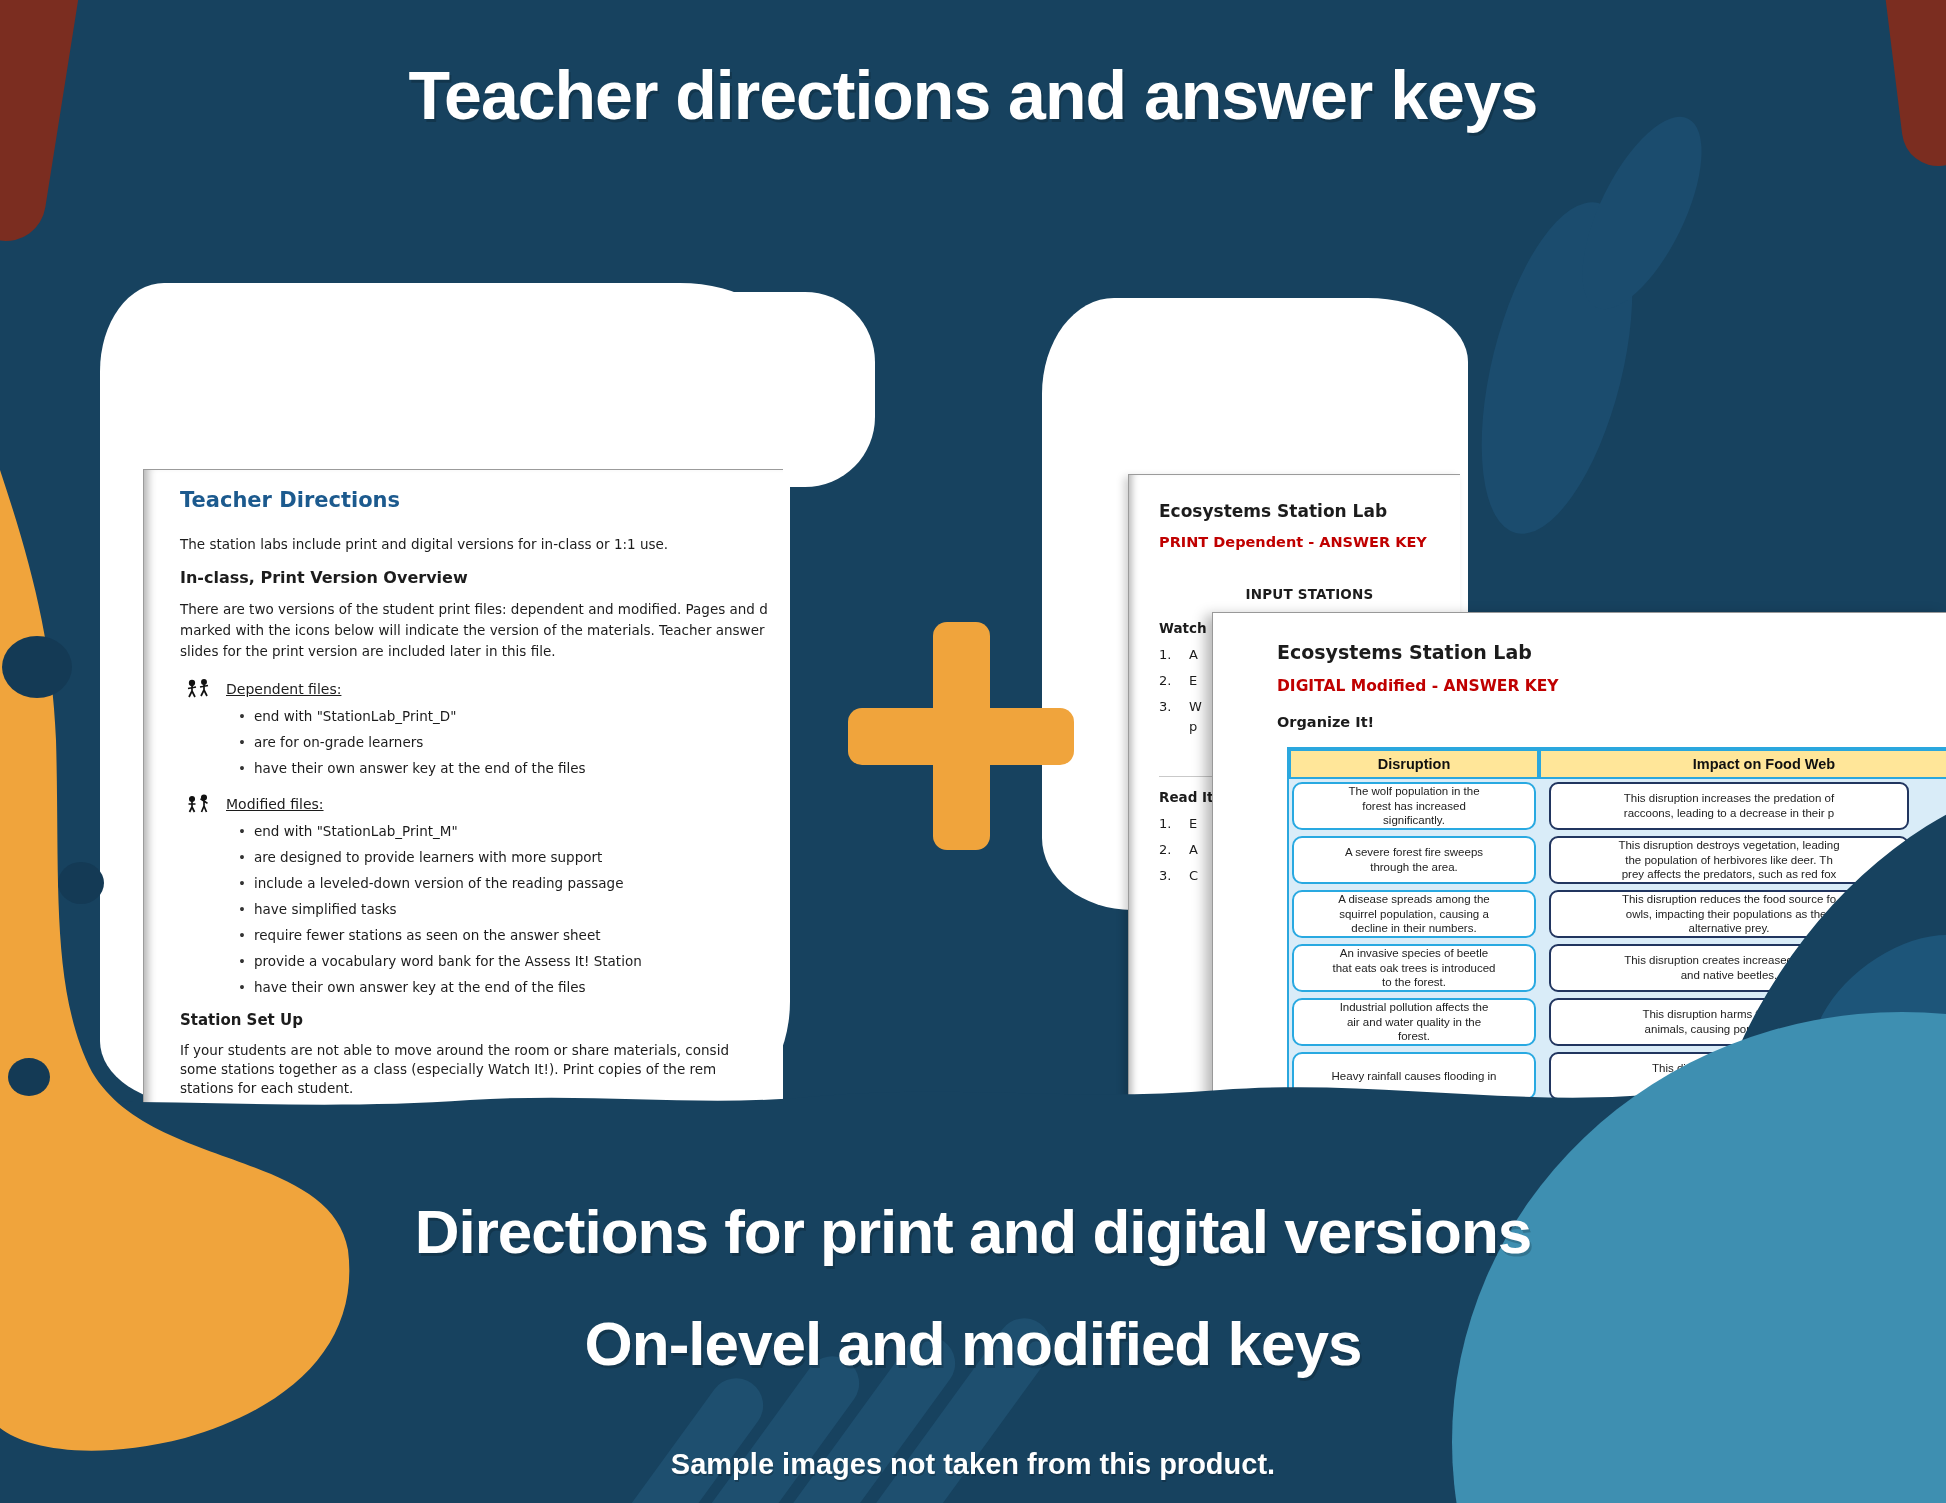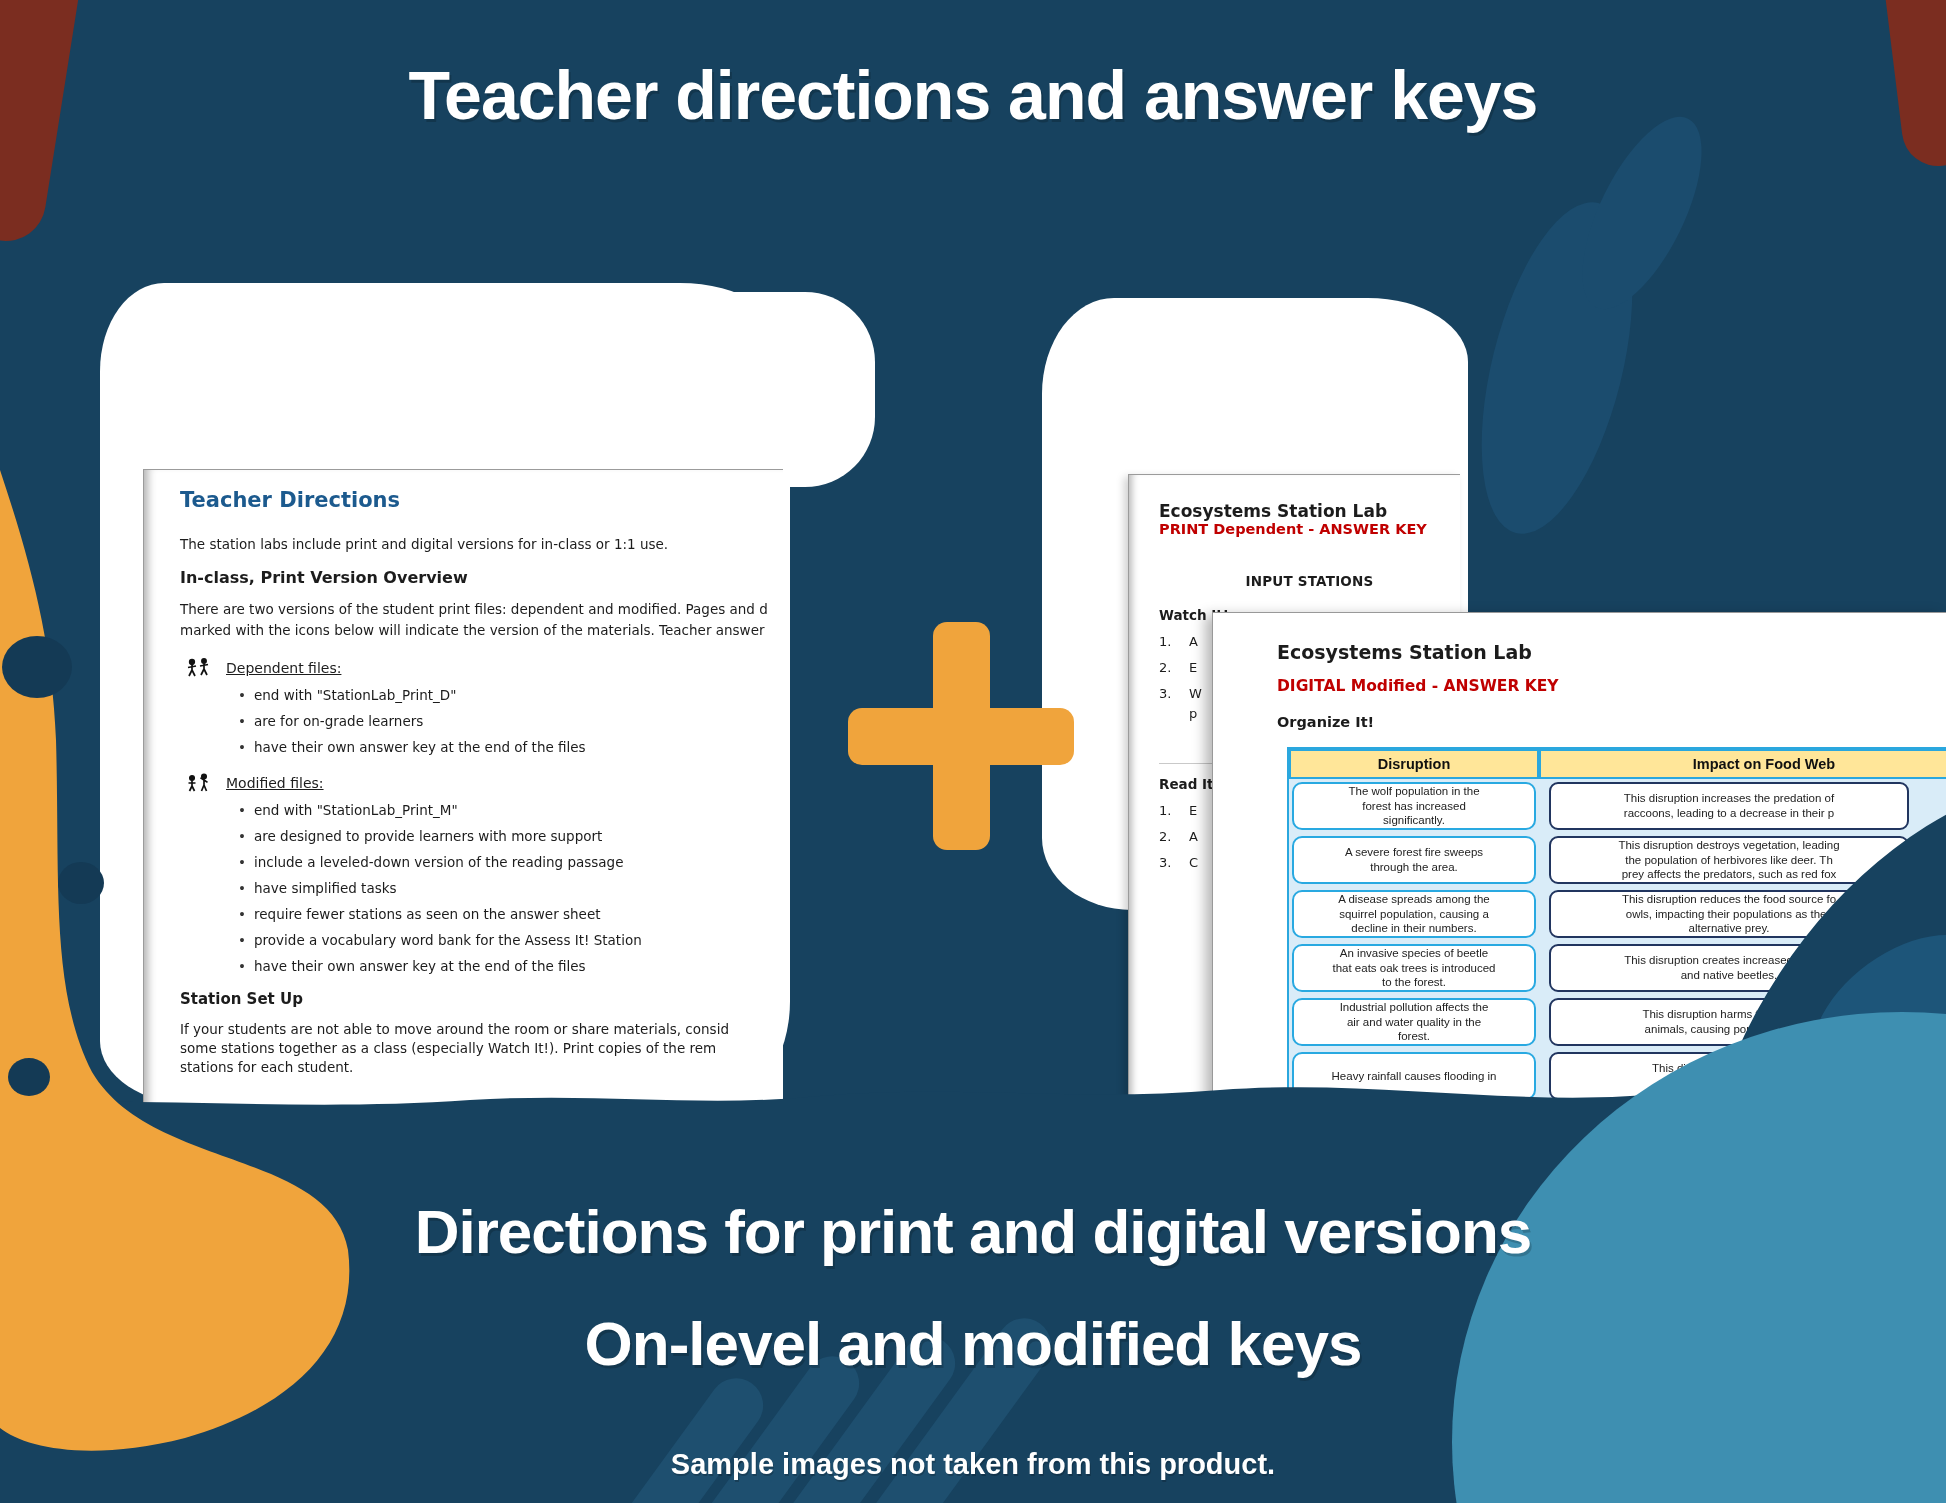--- a/index.html
+++ b/index.html
@@ -50,21 +50,21 @@
              white-space:nowrap;}
   .ld-bullet .dot{display:inline-block;width:16px;color:#333;}
   .setup-line{font-size:13.5px;line-height:19px;white-space:nowrap;}
 
   .back-page{left:1128px;top:474px;width:332px;height:640px;
              border-top:1px solid #9b9b9b;border-left:1px solid #9b9b9b;
              box-shadow:inset 8px 0 7px -5px rgba(0,0,0,.28), -4px 3px 8px rgba(0,0,0,.18);
              padding:26px 0 0 30px;box-sizing:border-box;overflow:hidden;
              font-family:"DejaVu Sans",sans-serif;color:#1c1c1c;}
   .bp-title{font-size:17px;font-weight:bold;white-space:nowrap;}
-  .bp-red{margin-top:0;font-size:14.5px;font-weight:bold;color:#C00000;white-space:nowrap;}
+  .bp-red{margin-top:13px;font-size:14.5px;font-weight:bold;color:#C00000;white-space:nowrap;}
   .bp-section{margin-top:36px;font-size:13.5px;font-weight:bold;letter-spacing:.2px;white-space:nowrap;text-align:center;}
   .bp-h{margin-top:18px;font-size:13.5px;font-weight:bold;white-space:nowrap;}
   .bp-item{margin-top:11px;font-size:13px;white-space:nowrap;}
   .bp-item .num{display:inline-block;width:30px;}
   .bp-wrap{margin-top:5px;padding-left:30px;font-size:13px;}
   .bp-divider{margin-top:42px;width:272px;height:1px;background:#c9c9c9;}
   .bp-h2{margin-top:12px;font-size:13.5px;font-weight:bold;white-space:nowrap;}
 
   .front-page{left:1212px;top:612px;width:734px;height:503px;
               border-top:1px solid #999;border-left:1px solid #999;
@@ -131,20 +131,21 @@
 
   <div class="abs card card-left"></div>
   <div class="abs card-left-bump"></div>
   <div class="abs page left-page">
     <div class="ld-title">Teacher Directions</div>
     <div class="ld-line ld-intro">The station labs include print and digital versions for in-class or 1:1 use.</div>
     <div class="ld-h2">In-class, Print Version Overview</div>
     <div class="ld-para">
       <div class="ld-line">There are two versions of the student print files:  dependent and modified. Pages and d</div>
       <div class="ld-line">marked with the icons below will indicate the version of the materials. Teacher answer</div>
+      <div class="ld-line">slides for the print version are included later in this file.</div>
     </div>
 
     <div class="ld-group">
       <svg width="26" height="20" viewBox="0 0 26 20">
         <g stroke="#111" stroke-width="1.7" fill="none">
           <circle cx="6" cy="4" r="2.3" fill="#111"></circle>
           <path d="M6 6.5 L6 12 M2 9.5 L10 8 M6 12 L3 18 M6 12 L9 18"></path>
           <circle cx="18" cy="3" r="2.1" fill="#111"></circle>
           <path d="M18 5.2 L18 11 M14 8 L22 6.5 M18 11 L15 17 M18 11 L21 17"></path>
         </g>

